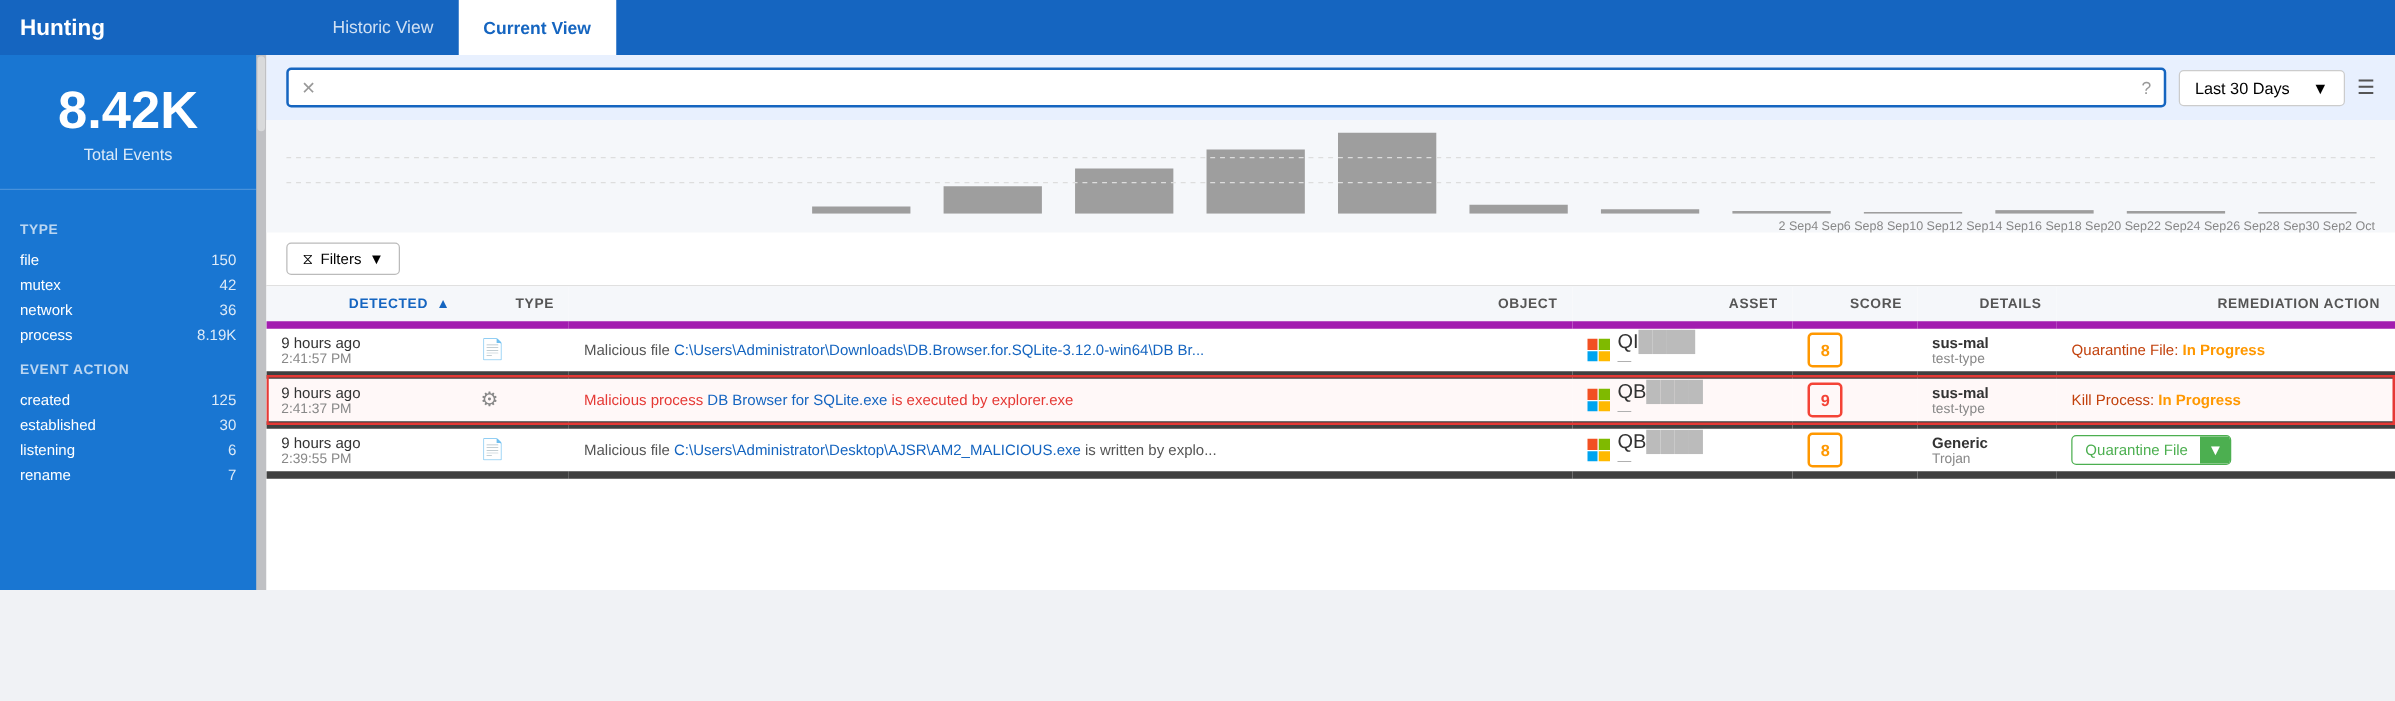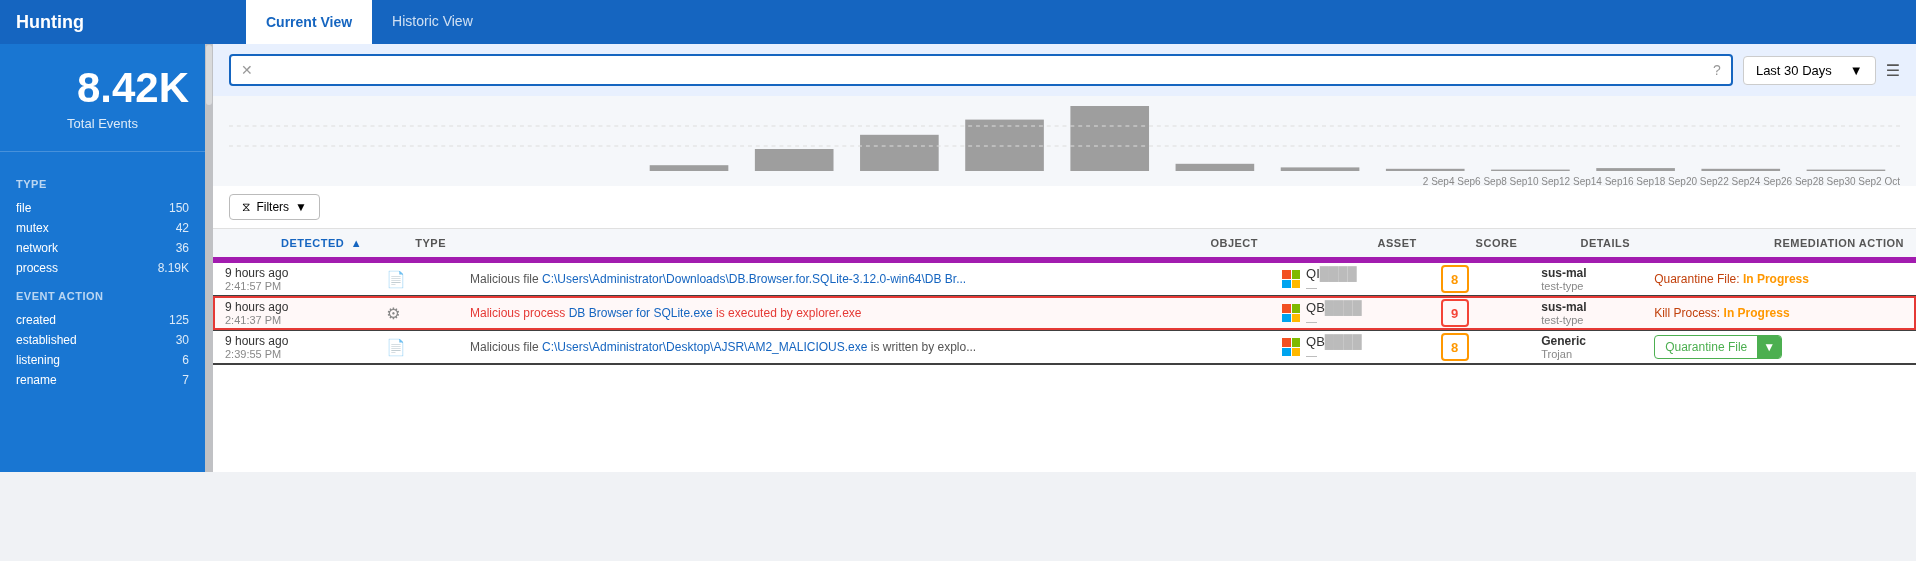--- a/index.html
+++ b/index.html
@@ -50,21 +50,21 @@
       color: white;
       flex-shrink: 0;
       display: flex;
       flex-direction: column;
     }
     .stat-box {
       padding: 20px 16px;
       text-align: center;
       border-bottom: 1px solid rgba(255,255,255,0.2);
     }
-    .stat-number { font-size: 42px; font-weight: 700; color: white; text-align: right; }
+    .stat-number { font-size: 42px; font-weight: 700; color: white; }
     .stat-label { font-size: 13px; color: rgba(255,255,255,0.85); margin-top: 4px; }
 
     .filter-section { padding: 14px 16px; flex: 1; overflow-y: auto; }
     .filter-section::-webkit-scrollbar { width: 4px; }
     .filter-section::-webkit-scrollbar-thumb { background: rgba(255,255,255,0.3); }
 
     .filter-group-title {
       font-size: 11px;
       font-weight: 700;
       color: rgba(255,255,255,0.7);
@@ -204,38 +204,38 @@
       font-weight: 700;
       color: #555;
       text-transform: uppercase;
       letter-spacing: 0.5px;
       border-bottom: 6px solid #a21caf;
       white-space: nowrap;
     }
     th.sort-active { color: #1565c0; }
     th .sort-arrow { margin-left: 3px; }
 
-    td { padding: 2px 12px; font-size: 12px; border-bottom: 2px solid #404040; vertical-align: middle; }
+    td { padding: 2px 12px; font-size: 12px; border-bottom: 6px solid #404040; vertical-align: middle; }
 
     .row-selected { outline: 2px solid #e53935; outline-offset: -2px; background: #fff8f8; }
     .time-main { font-size: 12px; color: #333; }
     .time-sub { font-size: 11px; color: #888; }
 
     .object-cell { max-width: 580px; }
     .object-text { color: #e53935; font-size: 12px; }
     .object-label { color: #555; }
     .object-highlight { color: #1565c0; }
 
     .asset-cell { display: flex; align-items: center; gap: 6px; }
     .ms-icon { width: 18px; height: 18px; display: inline-grid; grid-template-columns: 1fr 1fr; gap: 1px; flex-shrink: 0; }
     .ms-q1 { background: #f25022; }
     .ms-q2 { background: #7fba00; }
     .ms-q3 { background: #00a4ef; }
     .ms-q4 { background: #ffb900; }
-    .asset-name { color: #333; font-size: 13px; }
+    .asset-name { color: #333; font-size: 16px; }
     .asset-sub { color: #aaa; font-size: 11px; }
 
     .score-badge {
       display: inline-flex;
       align-items: center;
       justify-content: center;
       width: 28px;
       height: 28px;
       border: 2px solid;
       border-radius: 4px;
@@ -274,22 +274,22 @@
     .gear-icon { color: #888; font-size: 16px; }
   </style>
 </head>
 <body>
 
 <div class="app-container">
 
   <div class="top-nav">
     <div class="app-title">Hunting</div>
     <div class="tab-bar">
+      <div class="tab">Historic View</div>
       <div class="tab active">Current View</div>
-      <div class="tab">Historic View</div>
     </div>
   </div>
 
   <div class="main-body">
 
     <div style="display:flex; flex-direction:row;">
       <div class="sidebar">
         <div class="stat-box">
           <div class="stat-number">8.42K</div>
           <div class="stat-label">Total Events</div>

